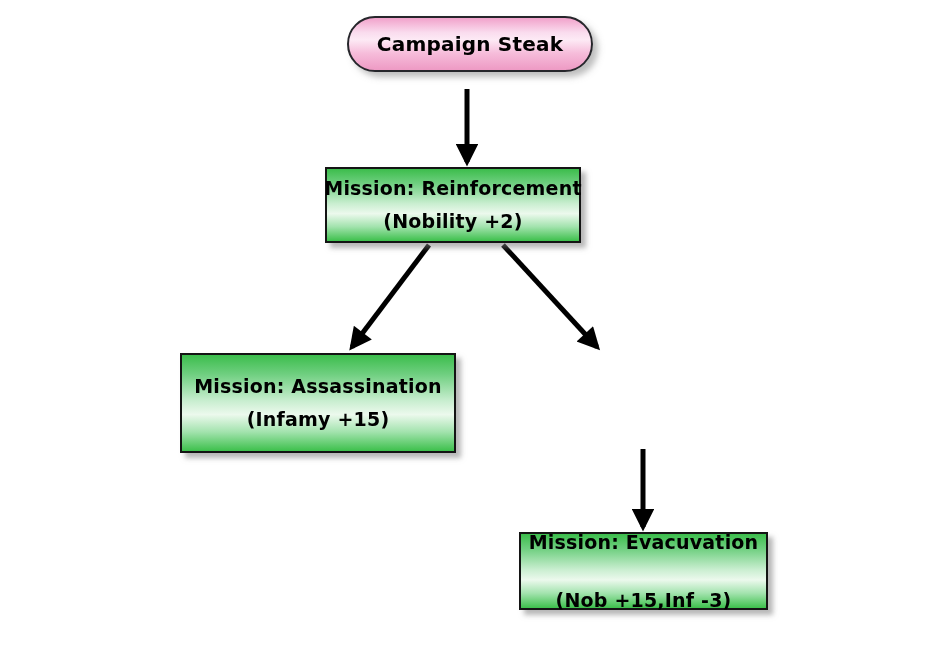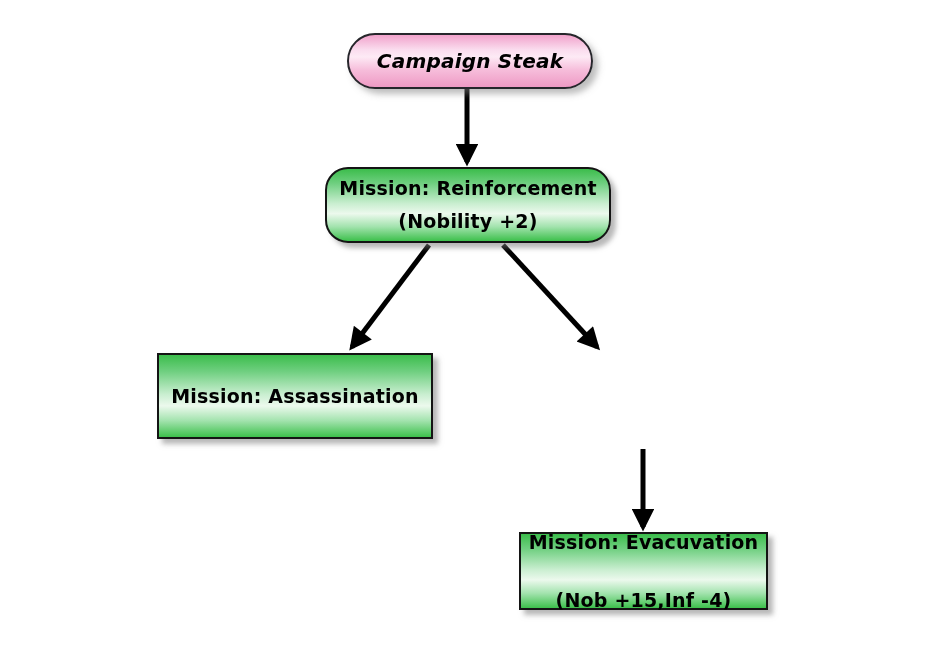--- a/index.html
+++ b/index.html
@@ -74,32 +74,33 @@
       <marker id="arrowhead" viewBox="0 0 10 10" refX="8" refY="5" markerWidth="5" markerHeight="4.5" orient="auto">
         <path d="M0,0 L10,5 L0,10 Z" fill="#000000"></path>
       </marker>
     </defs>
     <line x1="467" y1="89" x2="467" y2="162" stroke="#000000" stroke-width="5" marker-end="url(#arrowhead)"></line>
     <line x1="429" y1="245" x2="352" y2="347" stroke="#000000" stroke-width="5" marker-end="url(#arrowhead)"></line>
     <line x1="503" y1="245" x2="597" y2="347" stroke="#000000" stroke-width="5" marker-end="url(#arrowhead)"></line>
     <line x1="643" y1="449" x2="643" y2="527" stroke="#000000" stroke-width="5" marker-end="url(#arrowhead)"></line>
   </svg>
 
-  <div class="node terminator-pill" style="left:347px; top:33px; width:246px; height:56px;font-style:italic;">
+  <div class="node terminator-pill" style="left:347px; top:16px; width:246px; height:56px;">
     <span class="label">Campaign Steak</span>
   </div>
 
-  <div class="node process-box" style="left:325px; top:167px; width:286px; height:76px;border-radius:23px;">
+  <div class="node process-box" style="left:325px; top:167px; width:256px; height:76px;">
     <span class="label">Mission: Reinforcement</span>
     <span class="label">(Nobility +2)</span>
   </div>
 
-  <div class="node process-box" style="left:157px; top:353px; width:276px; height:86px;">
+  <div class="node process-box" style="left:180px; top:353px; width:276px; height:100px;">
     <span class="label">Mission: Assassination</span>
+    <span class="label">(Infamy +15)</span>
   </div>
 
 
   <div class="node process-box" style="left:519px; top:532px; width:249px; height:78px;gap:25px;">
     <span class="label">Mission: Evacuvation</span>
-    <span class="label">(Nob +15,Inf -4)</span>
+    <span class="label">(Nob +15,Inf -3)</span>
   </div>
 
 </div>
 
 </body></html>

